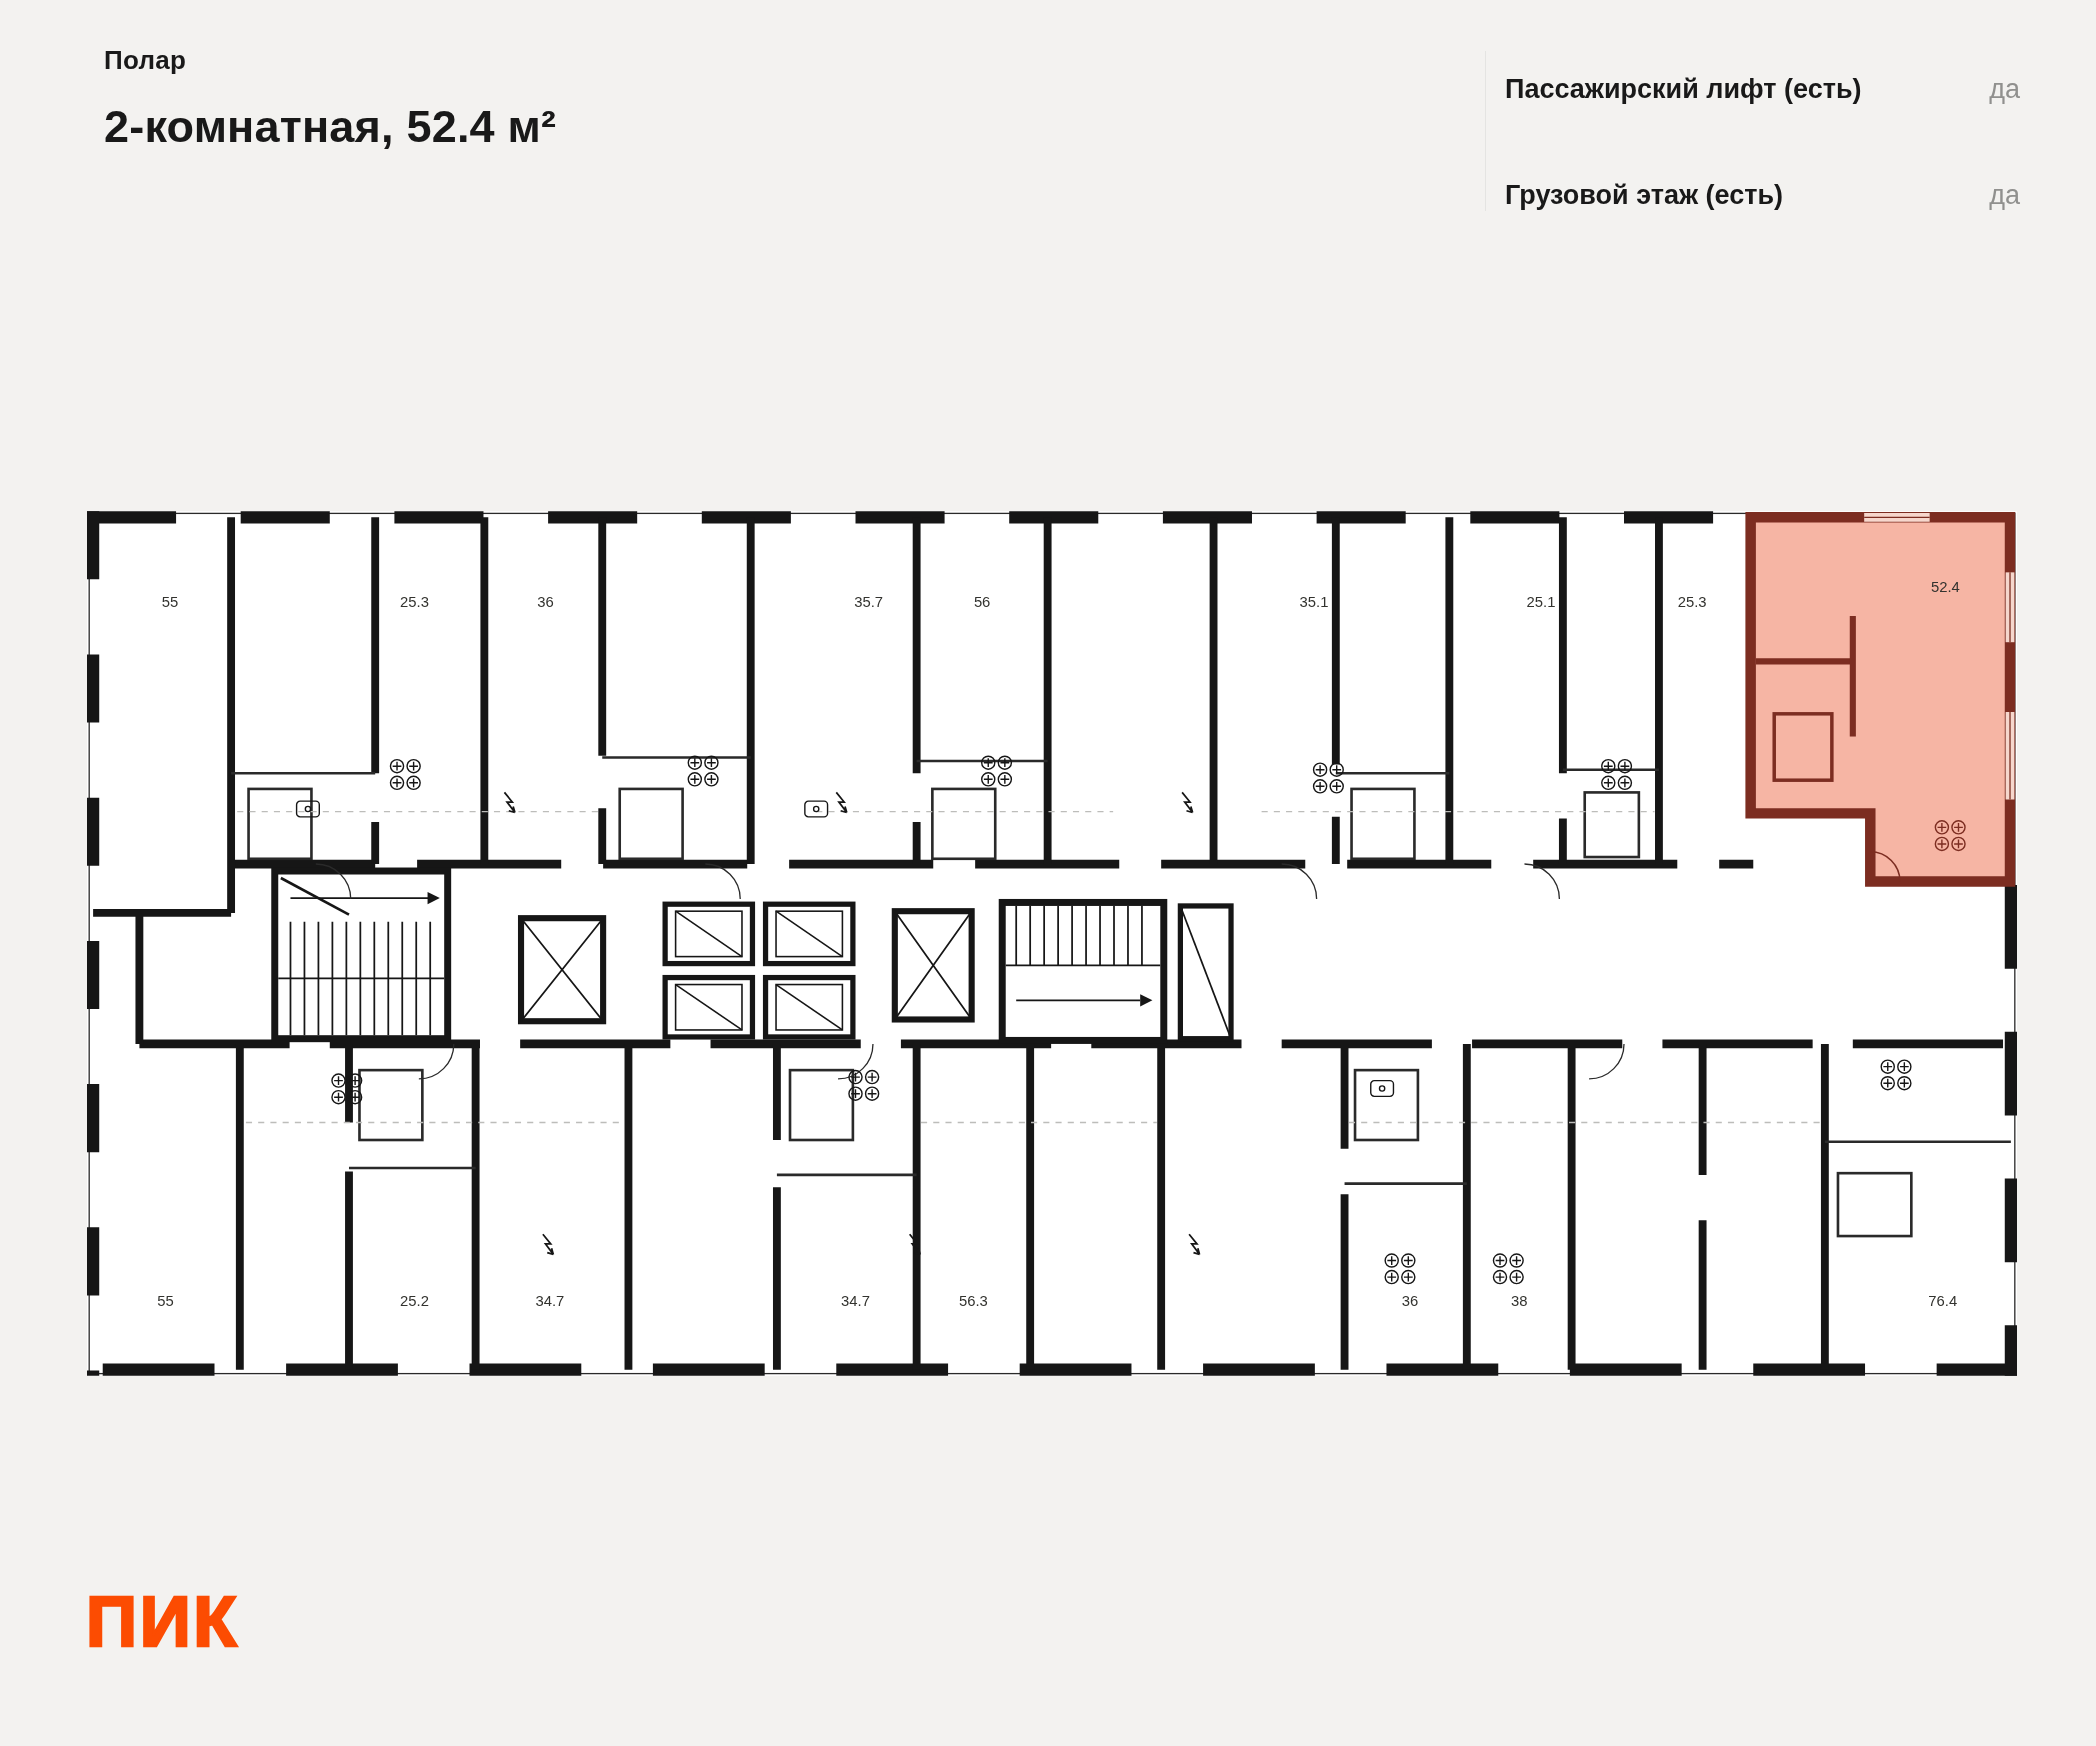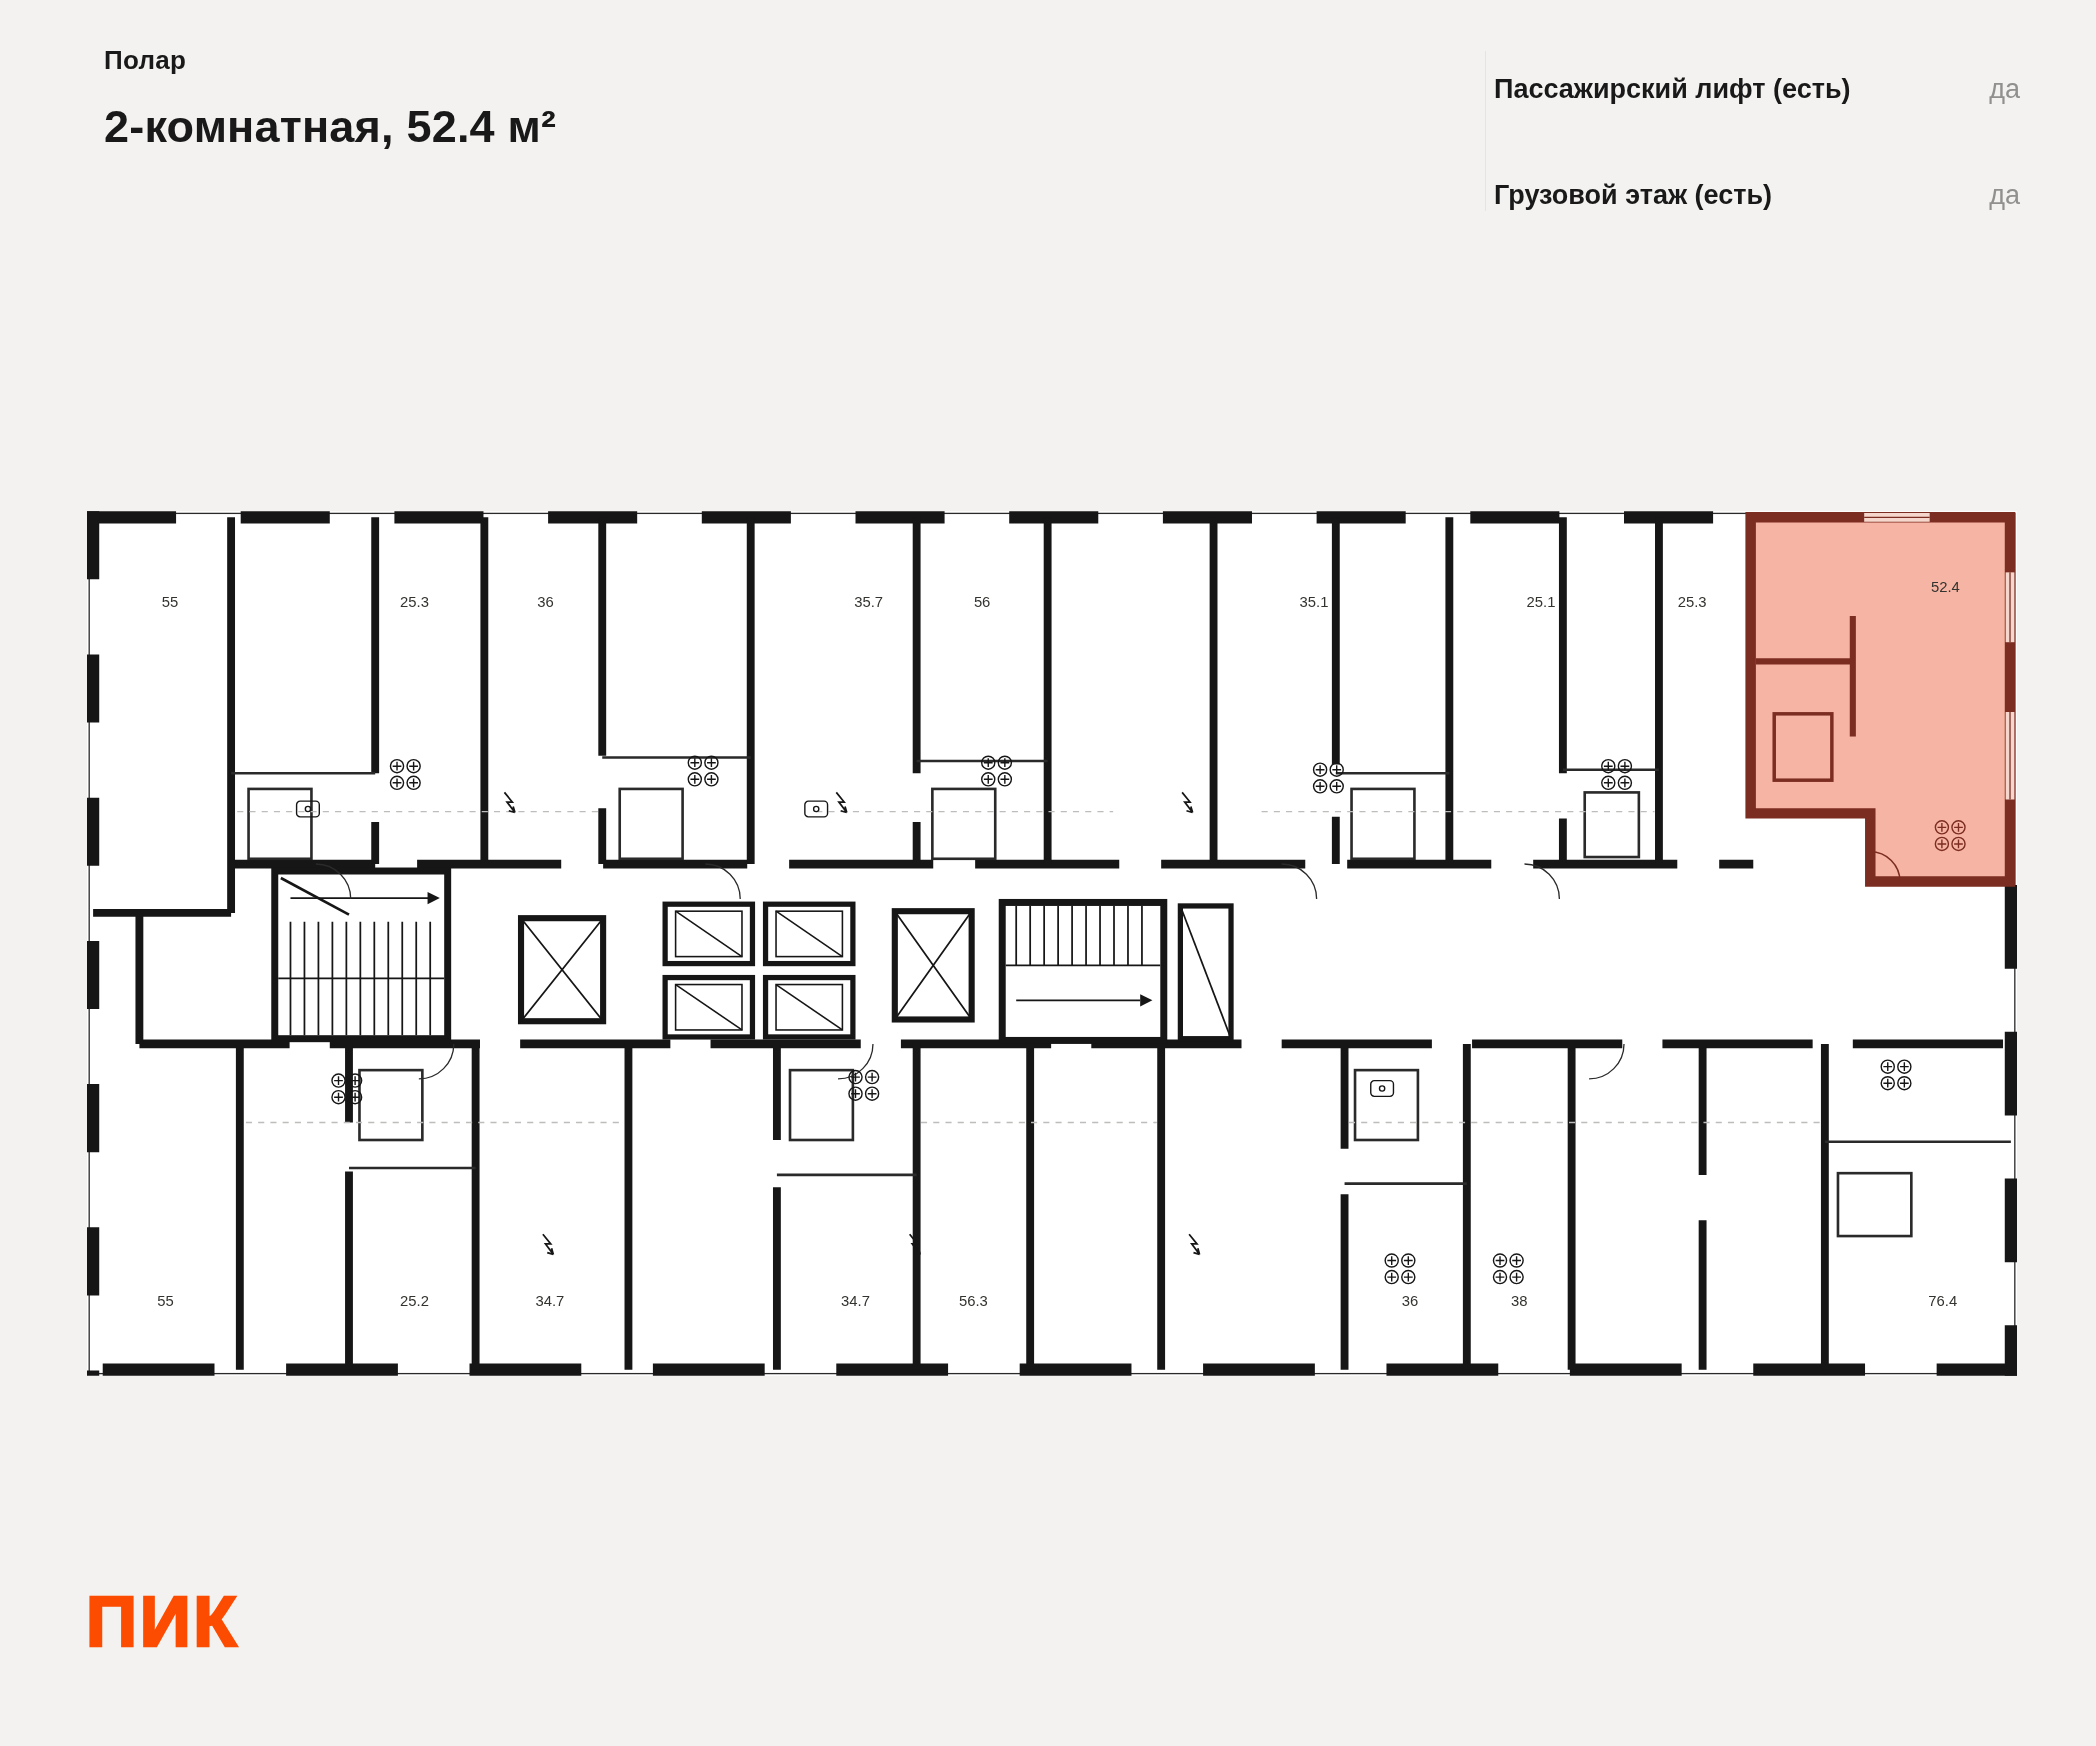--- a/index.html
+++ b/index.html
@@ -14,21 +14,21 @@
 
   
   .header { position: absolute; left: 104px; top: 45px; }
   .project { font-size: 26px; font-weight: 700; letter-spacing: 0.3px; }
   .title   { font-size: 45px; font-weight: 700; margin-top: 25px; letter-spacing: 0.2px; text-align: center; }
   .subtitle{ font-size: 39px; font-weight: 400; color: #a0a09e; margin-top: 8.7px; }
 
   
   .info {
     position: absolute; left: 1485px; top: 51px; width: 535px;
-    border-left: 0.9px solid #e4e4e2; padding-left: 8px; box-sizing: border-box;
+    border-left: 0.9px solid #e4e4e2; padding-left: 19px; box-sizing: border-box;
   }
   .info-row { display: flex; justify-content: space-between; align-items: baseline; }
   .info-row + .info-row { margin-top: 52px; }
   .info-label { font-size: 27px; font-weight: 700; }
   .info-value { font-size: 27px; color: #90908e; margin-top: 23px; }
 
   
   .plan { position: absolute; left: 87px; top: 511px; width: 1742px; height: 865px; }
   .plan-svg text { font-size: 17px; fill: #33332f; font-family: "Liberation Sans", sans-serif; }
 

